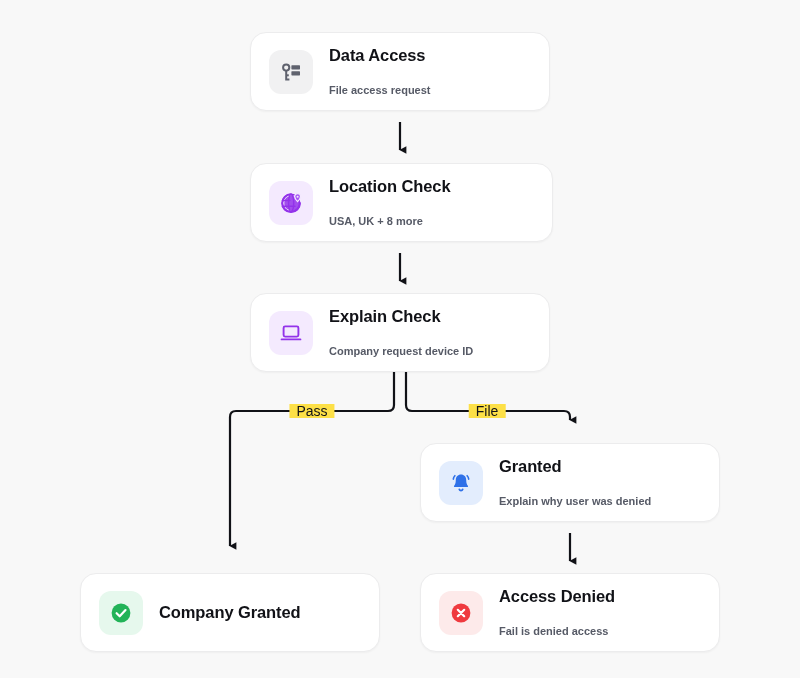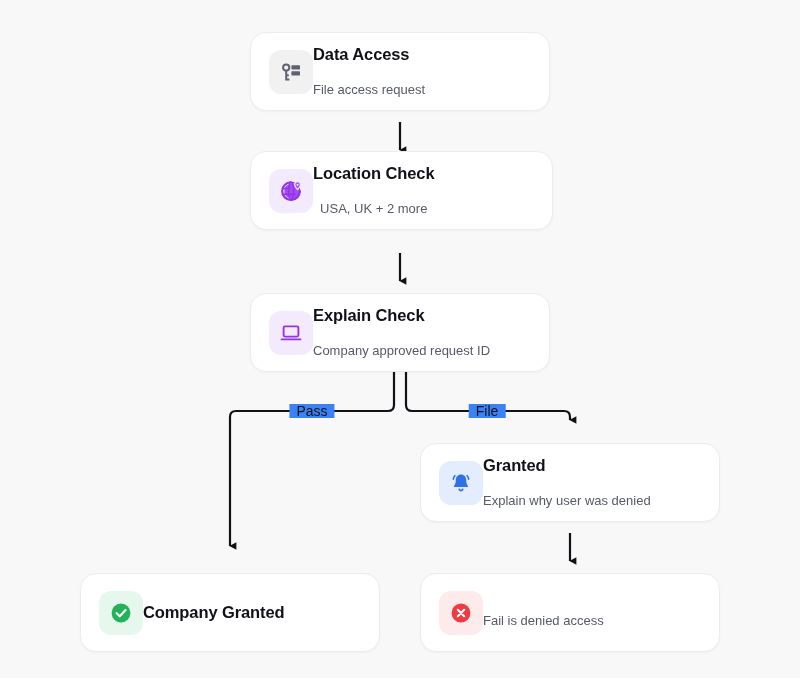--- a/index.html
+++ b/index.html
@@ -23,20 +23,21 @@
   }
 
   .node-card {
     position: absolute;
     box-sizing: border-box;
     background: #ffffff;
     border: 1px solid #ececed;
     border-radius: 16px;
     display: flex;
     align-items: center;
+    gap: 16px;
     padding: 0 18px;
     box-shadow: 0 1px 2px rgba(16,18,25,0.04);
   }
 
   .node-icon {
     flex: 0 0 auto;
     width: 44px;
     height: 44px;
     border-radius: 12px;
     display: flex;
@@ -59,33 +60,33 @@
   }
   .node-title {
     font-size: 16.5px;
     font-weight: bold;
     color: #111217;
     line-height: 1.3;
     letter-spacing: -0.1px;
     white-space: nowrap;
   }
   .node-subtitle {
-    font-size: 13px;
-    font-weight: normal;
+    font-size: 11px;
+    font-weight: bold;
     color: #565a66;
     line-height: 1.35;
     margin-top: 16px;
     white-space: nowrap;
   }
 
   .edge-label {
     position: absolute;
     font-size: 14px;
     color: #111217;
-    background: #3b82f6;
+    background: #fde047;
     padding: 0 7px;
     line-height: 1;
     transform: translate(-50%, -50%);
     white-space: nowrap;
   }
 </style>
 </head>
 <body>
 
 <svg id="flow-canvas" viewBox="0 0 800 678" xmlns="http://www.w3.org/2000/svg">
@@ -118,49 +119,49 @@
       <rect x="12.4" y="5.2" width="8.6" height="4.2" rx="0.6" fill="#5f626e"></rect>
       <rect x="12.4" y="11.2" width="8.6" height="4.2" rx="0.6" fill="#5f626e"></rect>
     </svg>
   </div>
   <div class="node-text">
     <div class="node-title">Data Access</div>
     <div class="node-subtitle">File access request</div>
   </div>
 </div>
 
-<div class="node-card" style="left:250px; top:151px; width:303px; height:79px;text-align:center;">
+<div class="node-card" style="left:250px; top:163px; width:303px; height:79px;">
   <div class="node-icon icon-violet">
     <svg width="24" height="24" viewBox="0 0 24 24" fill="none">
       <path d="M21 12.2a9 9 0 1 1-9-9" stroke="#9333ea" stroke-width="1.7" stroke-linecap="round"></path>
       <path d="M12 3.2c3.6 1.6 3.6 16 0 17.6" stroke="#9333ea" stroke-width="1.5"></path>
       <path d="M3.4 9.4h7.4M3.4 15.2h12.6" stroke="#9333ea" stroke-width="1.5" stroke-linecap="round"></path>
       <path d="M12 3.4c-3.2 1.6-3.2 15.6 0 17.4" stroke="#9333ea" stroke-width="1.5"></path>
       <path d="M11.4 5.1a7.1 7.1 0 0 1 4.9 1.1 7 7 0 0 1 2.4 12.2 7.1 7.1 0 0 1-8.6.3 7 7 0 0 1 1.3-13.6Z" fill="#9333ea" opacity="0.85"></path>
       <circle cx="12" cy="12" r="8.6" stroke="#9333ea" stroke-width="1.7" fill="none"></circle>
       <path d="M18.6 2.6a3 3 0 0 1 3 3c0 2.1-3 5-3 5s-3-2.9-3-5a3 3 0 0 1 3-3Z" fill="#a855f7" stroke="#f4eafe" stroke-width="1.3"></path>
       <circle cx="18.6" cy="5.7" r="1.05" fill="#f4eafe"></circle>
     </svg>
   </div>
   <div class="node-text">
     <div class="node-title">Location Check</div>
-    <div class="node-subtitle">USA, UK + 2 more</div>
+    <div class="node-subtitle">USA, UK + 8 more</div>
   </div>
 </div>
 
 <div class="node-card" style="left:250px; top:293px; width:300px; height:79px;">
   <div class="node-icon icon-violet">
     <svg width="24" height="24" viewBox="0 0 24 24" fill="none">
       <rect x="4.6" y="5.4" width="14.8" height="10.2" rx="1.5" stroke="#9333ea" stroke-width="1.9"></rect>
       <path d="M2.6 18.4h18.8" stroke="#9333ea" stroke-width="1.9" stroke-linecap="round"></path>
     </svg>
   </div>
   <div class="node-text">
     <div class="node-title">Explain Check</div>
-    <div class="node-subtitle">Company approved request ID</div>
+    <div class="node-subtitle">Company request device ID</div>
   </div>
 </div>
 
 <div class="node-card" style="left:420px; top:443px; width:300px; height:79px;">
   <div class="node-icon icon-blue">
     <svg width="24" height="24" viewBox="0 0 24 24" fill="none">
       <path d="M12 3.6c-3.1 0-5.2 2.4-5.2 5.4 0 3.5-.9 4.9-1.7 5.8-.4.5-.1 1.3.6 1.3h12.6c.7 0 1-.8.6-1.3-.8-.9-1.7-2.3-1.7-5.8 0-3-2.1-5.4-5.2-5.4Z" fill="#2f71e8"></path>
       <path d="M10.3 18.4a1.8 1.8 0 0 0 3.4 0" stroke="#2f71e8" stroke-width="1.7" stroke-linecap="round"></path>
       <path d="M4.3 8.1a5.6 5.6 0 0 1 1.6-3.4" stroke="#2f71e8" stroke-width="1.6" stroke-linecap="round"></path>
       <path d="M19.7 8.1a5.6 5.6 0 0 0-1.6-3.4" stroke="#2f71e8" stroke-width="1.6" stroke-linecap="round"></path>
@@ -185,15 +186,16 @@
 </div>
 
 <div class="node-card" style="left:420px; top:573px; width:300px; height:79px;">
   <div class="node-icon icon-red">
     <svg width="26" height="26" viewBox="0 0 26 26" fill="none">
       <circle cx="13" cy="13" r="9.4" fill="#ef3a3f"></circle>
       <path d="M9.8 9.8 L16.2 16.2 M16.2 9.8 L9.8 16.2" stroke="#ffffff" stroke-width="2.2" stroke-linecap="round"></path>
     </svg>
   </div>
   <div class="node-text">
+    <div class="node-title">Access Denied</div>
     <div class="node-subtitle">Fail is denied access</div>
   </div>
 </div>
 
 </body></html>

